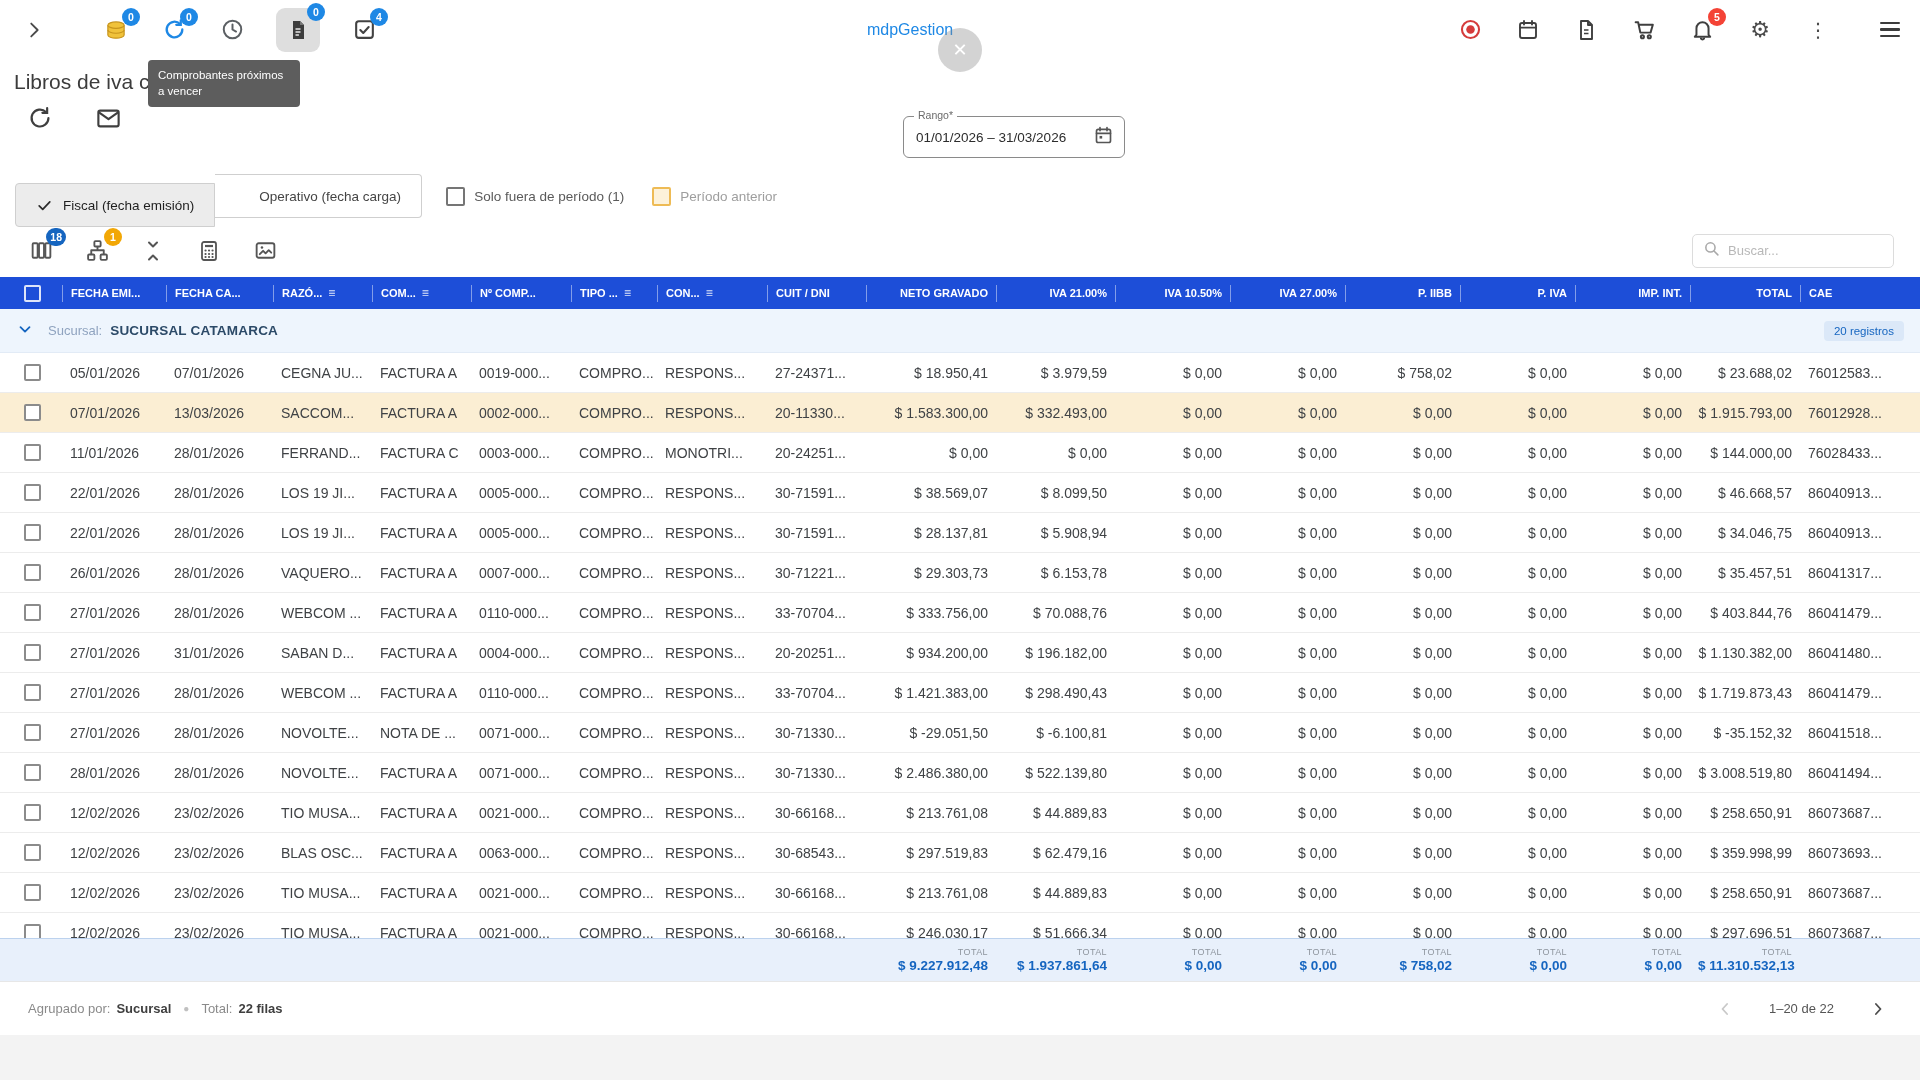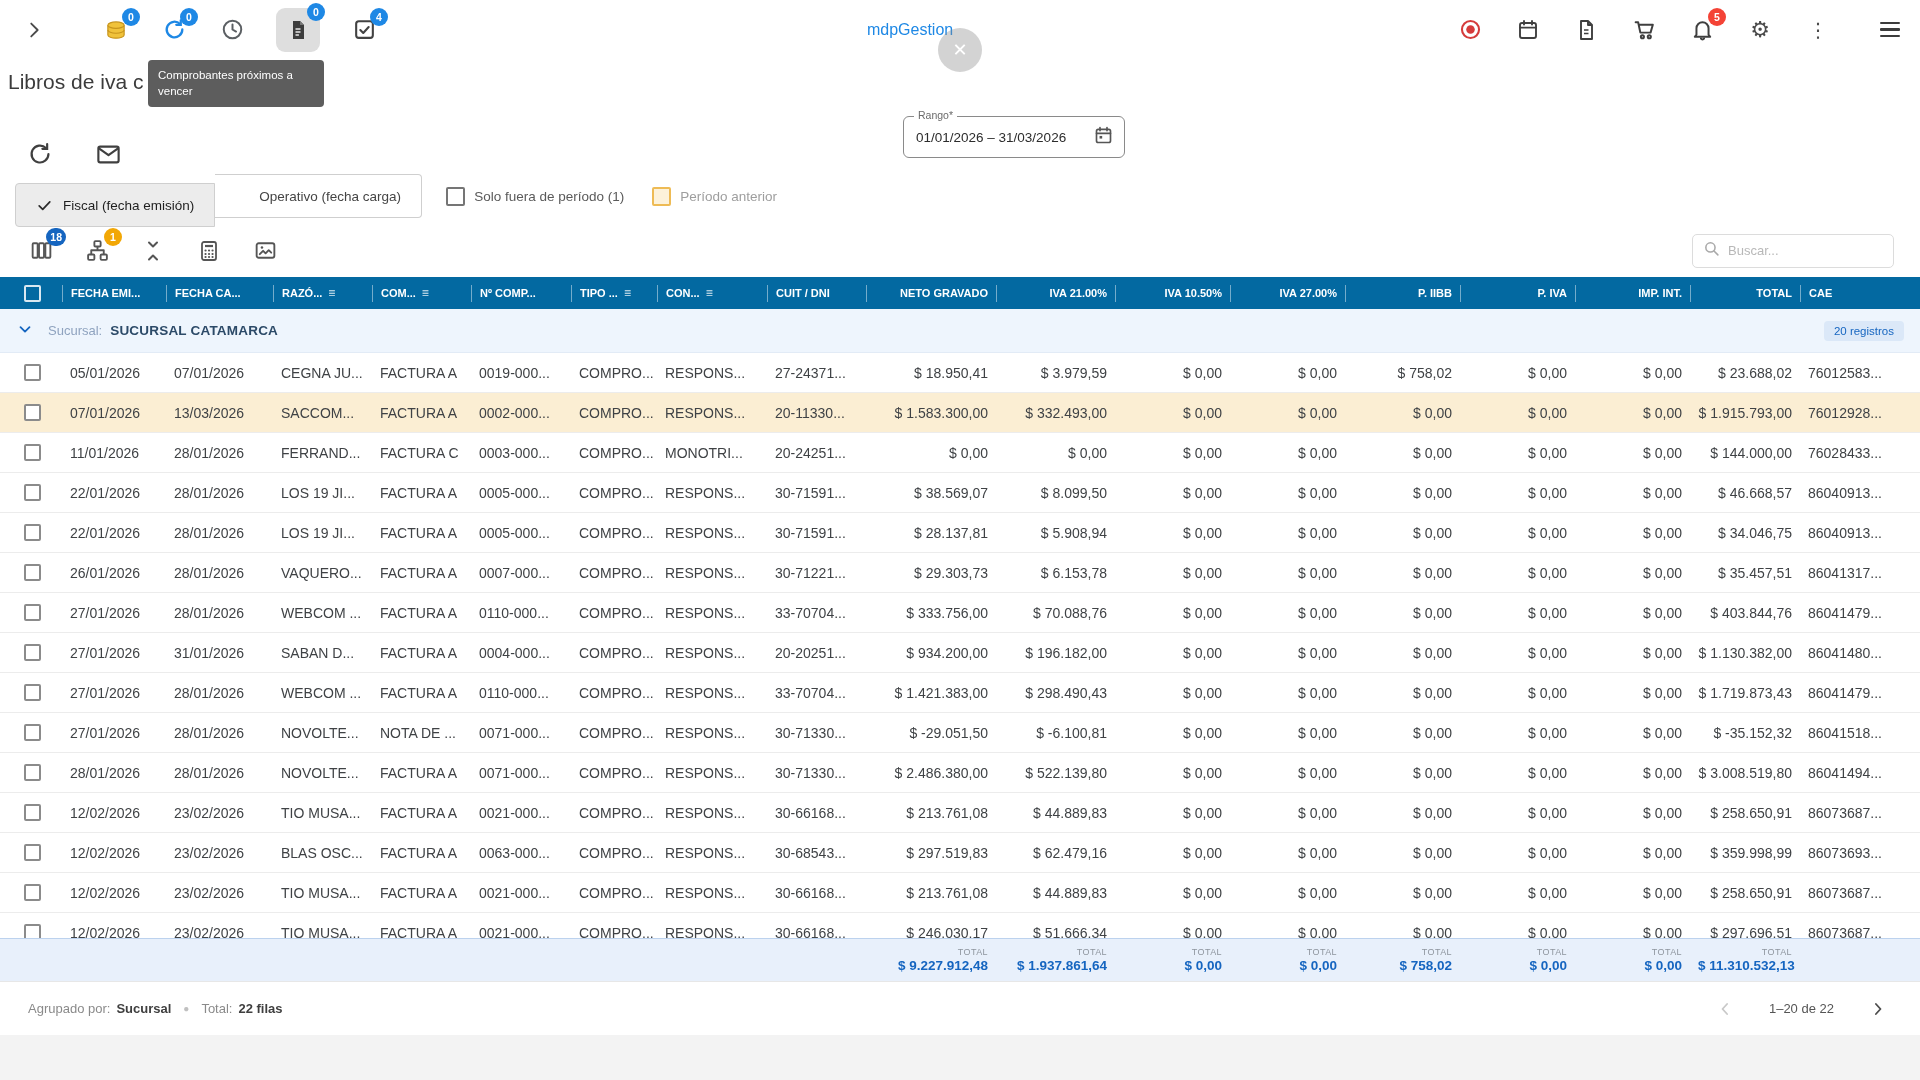--- a/index.html
+++ b/index.html
@@ -23,28 +23,28 @@
   .hamburger { display:flex; flex-direction:column; gap:4px; margin-left:18px; cursor:pointer; }
   .hamburger i { display:block; width:20px; height:2.4px; background:#3c3c3c; border-radius:1px; }
   .glyph { font-size:22px; color:#4a4a4a; line-height:1; }
 
   
   .close-fab { position:absolute; left:938px; top:28px; width:44px; height:44px; border-radius:50%;
                background:rgba(140,140,140,.38); color:#fff; display:flex; align-items:center; justify-content:center;
                font-size:18px; z-index:30; cursor:pointer; }
 
   
-  .tooltip { position:absolute; left:148px; top:60px; width:176px; background:#5d5d5d; color:#fff;
+  .tooltip { position:absolute; left:148px; top:60px; width:152px; background:#5d5d5d; color:#fff;
              font-size:11.5px; line-height:1.35; padding:8px 10px; border-radius:4px; z-index:40; }
 
   
-  .title-row { height:45px; display:flex; align-items:center; padding:0 8px; }
+  .title-row { height:45px; display:flex; align-items:center; padding:0 14px; }
   .page-title { font-size:21px; color:#3c3c3c; }
 
-  .actions-row { height:64px; display:flex; align-items:flex-end; padding:0 26px; position:relative; gap:40px; }
+  .actions-row { height:64px; display:flex; align-items:flex-start; padding:0 26px; position:relative; gap:40px; }
   .range-field { position:absolute; left:903px; top:12px; width:222px; height:42px; border:1px solid #8a8a8a;
                  border-radius:6px; display:flex; align-items:center; padding:0 10px 0 12px; cursor:pointer; background:#fff; }
   .range-label { position:absolute; top:-8px; left:10px; background:#fff; padding:0 4px; font-size:10.5px; color:#6b6b6b; }
   .range-value { font-size:13.5px; color:#2c2c2c; flex:1; white-space:nowrap; }
 
   .tabs-row { height:56px; display:flex; align-items:center; padding:0 15px; }
   .tab { height:44px; padding:0 20px; display:flex; align-items:center; gap:10px; font-size:13.5px;
          border:1px solid #cfcfcf; background:#fff; color:#454545; cursor:pointer; white-space:nowrap; }
   .tab.selected { background:#ececec; color:#1f1f1f; border-radius:4px 0 0 4px;margin-top:18px; }
   .tab.right { border-left:none; border-radius:0 4px 4px 0;padding-left:44px; }
@@ -56,21 +56,21 @@
   .toolbar-row { height:53px; display:flex; align-items:center; padding:0 26px; gap:26px; }
   .tbicon { position:relative; width:30px; height:30px; display:flex; align-items:center; justify-content:center; cursor:pointer; }
   .search-box { margin-left:auto; width:202px; height:34px; border:1px solid #dcdcdc; border-radius:5px;
                 display:flex; align-items:center; gap:8px; padding:0 10px; background:#fff; }
   .search-box input { border:none; outline:none; flex:1; font-size:13px; color:#555; font-family:inherit; background:transparent; }
   .search-box input::placeholder { color:#b8b8b8; }
 
   
   :root { --cols: 62px 104px 107px 99px 99px 100px 86px 110px 99px 130px 119px 115px 115px 115px 115px 115px 110px 1fr; }
   .table-area { height:704px; display:flex; flex-direction:column; }
-  .thead { display:grid; grid-template-columns:var(--cols); background:#0369a1; height:32px; align-items:center; color:#fff; }
+  .thead { display:grid; grid-template-columns:var(--cols); background:#1d4ed8; height:32px; align-items:center; color:#fff; }
   .hcb { padding-left:24px; display:flex; align-items:center; }
   .hcell { font-size:11px; font-weight:700; padding:0 8px; display:flex; align-items:center; gap:6px;
            border-left:1px solid rgba(255,255,255,.45); height:17px; white-space:nowrap; overflow:hidden; cursor:pointer; }
   .hcell.money { justify-content:flex-end; }
   .filter-ic { font-size:12px; opacity:.85; cursor:pointer; }
   .cbw { width:17px; height:17px; border:2px solid rgba(255,255,255,.85); border-radius:2px; cursor:pointer; }
 
   .tbody { height:629px; overflow:hidden; }
   .group-row { height:44px; background:#eef5fd; display:flex; align-items:center; padding:0 16px; border-bottom:1px solid #e2ebf6; }
   .grp-label { font-size:13px; color:#8fa3bf; margin-left:14px; }

